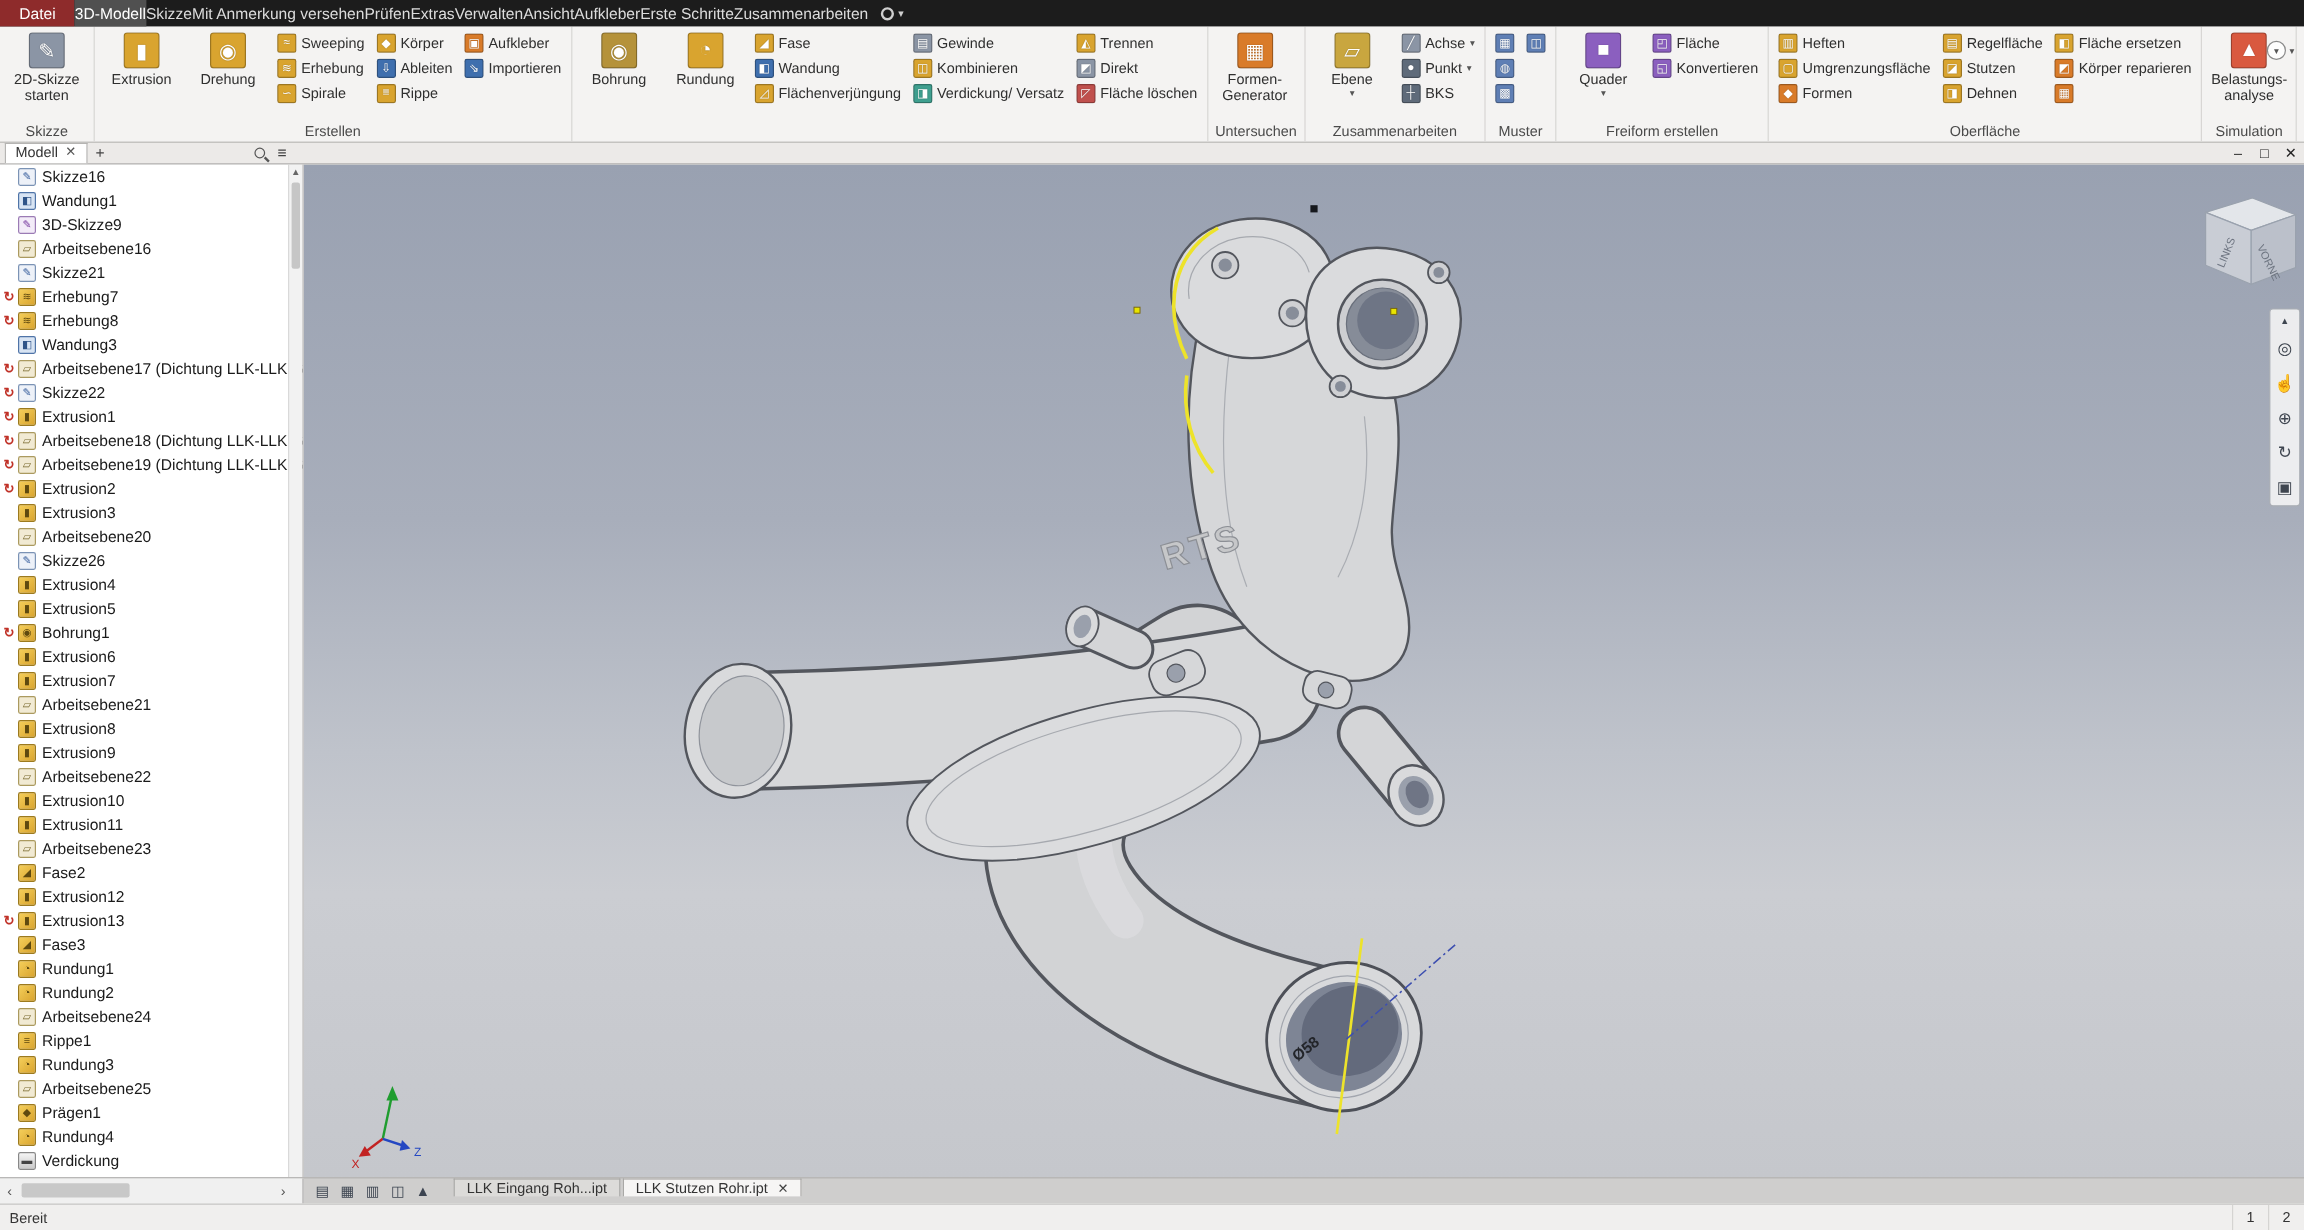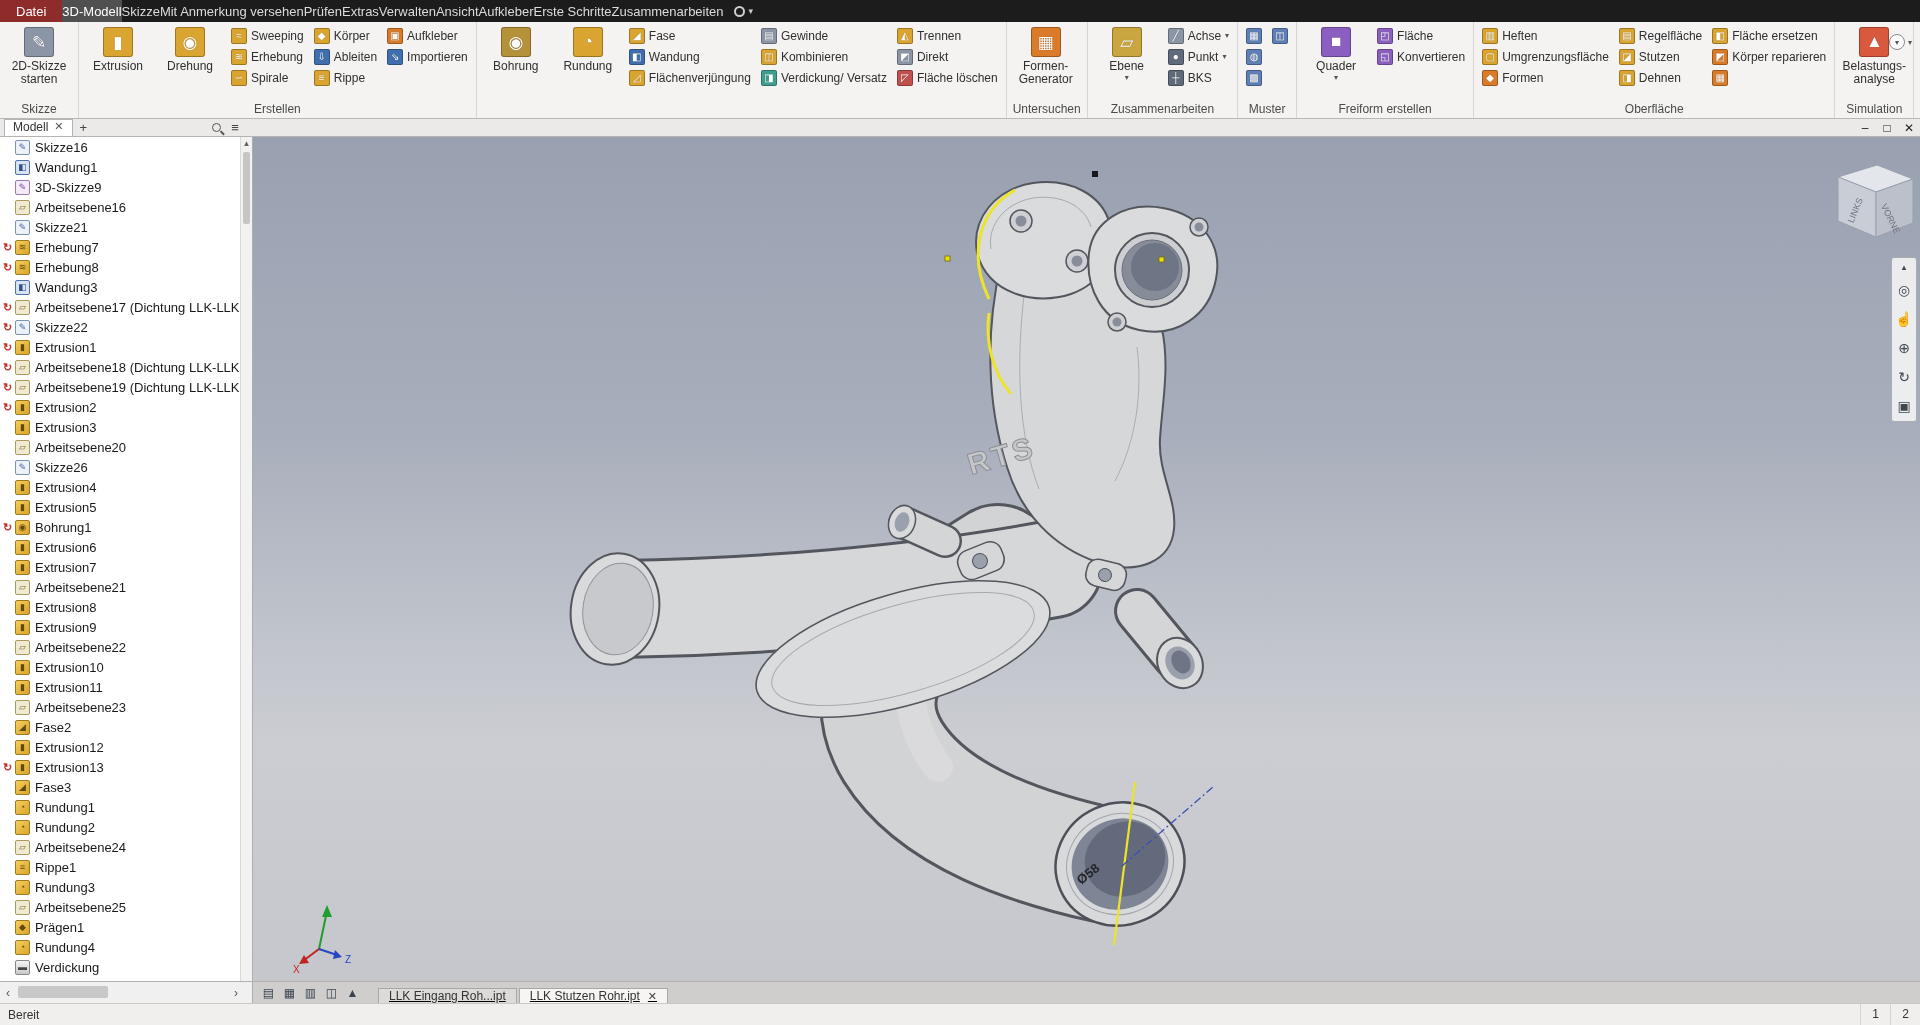--- a/index.html
+++ b/index.html
@@ -68,21 +68,21 @@
 
   
   .bottombar { position:absolute; left:0; top:981px; width:1920px; height:22px; background:#cfcecd; border-top:1px solid #b2b1b0; display:flex; z-index:25; }
   .hscroll { width:253px; flex:none; background:#f0f0f0; border-right:1px solid #aeadac; position:relative; }
   .hscroll .la,.hscroll .ra { position:absolute; top:0; height:100%; width:16px; display:flex; align-items:center; justify-content:center; font-size:12px; color:#555; }
   .hscroll .la { left:0; } .hscroll .ra { right:8px; }
   .hscroll .track { position:absolute; left:18px; top:4px; height:12px; width:90px; background:#c8c8c8; border-radius:2px; }
   .dock { flex:1; display:flex; align-items:stretch; }
   .dockicons { display:flex; align-items:center; gap:2px; padding:0 6px; }
   .dicon { width:19px; height:18px; display:flex; align-items:center; justify-content:center; font-size:12px; color:#3c4450; border:1px solid transparent; }
-  .doctabs { display:flex; align-items:flex-end; margin-left:10px;text-decoration:underline; }
+  .doctabs { display:flex; align-items:flex-start; margin-left:10px; }
   .dtab { display:flex; align-items:center; gap:8px; padding:0 10px; font-size:12px; color:#333; background:#dcdbd9; border:1px solid #a9a8a6; border-bottom:none; margin-right:2px; white-space:nowrap; }
   .dtab.active { background:#f6f5f4; }
   .dtab .x { font-size:11px; color:#444; }
 
   
   .statusbar { position:absolute; left:0; top:1003px; width:1920px; height:22px; background:#f0efee; border-top:1px solid #c9c8c6; display:flex; align-items:center; font-size:12px; color:#333; z-index:25; }
   .statusbar .msg { padding-left:8px; }
   .statusbar .right { margin-left:auto; display:flex; align-items:center; height:100%; }
   .statusbar .num { width:30px; text-align:center; border-left:1px solid #d5d4d2; height:100%; line-height:21px; }
 </style>

